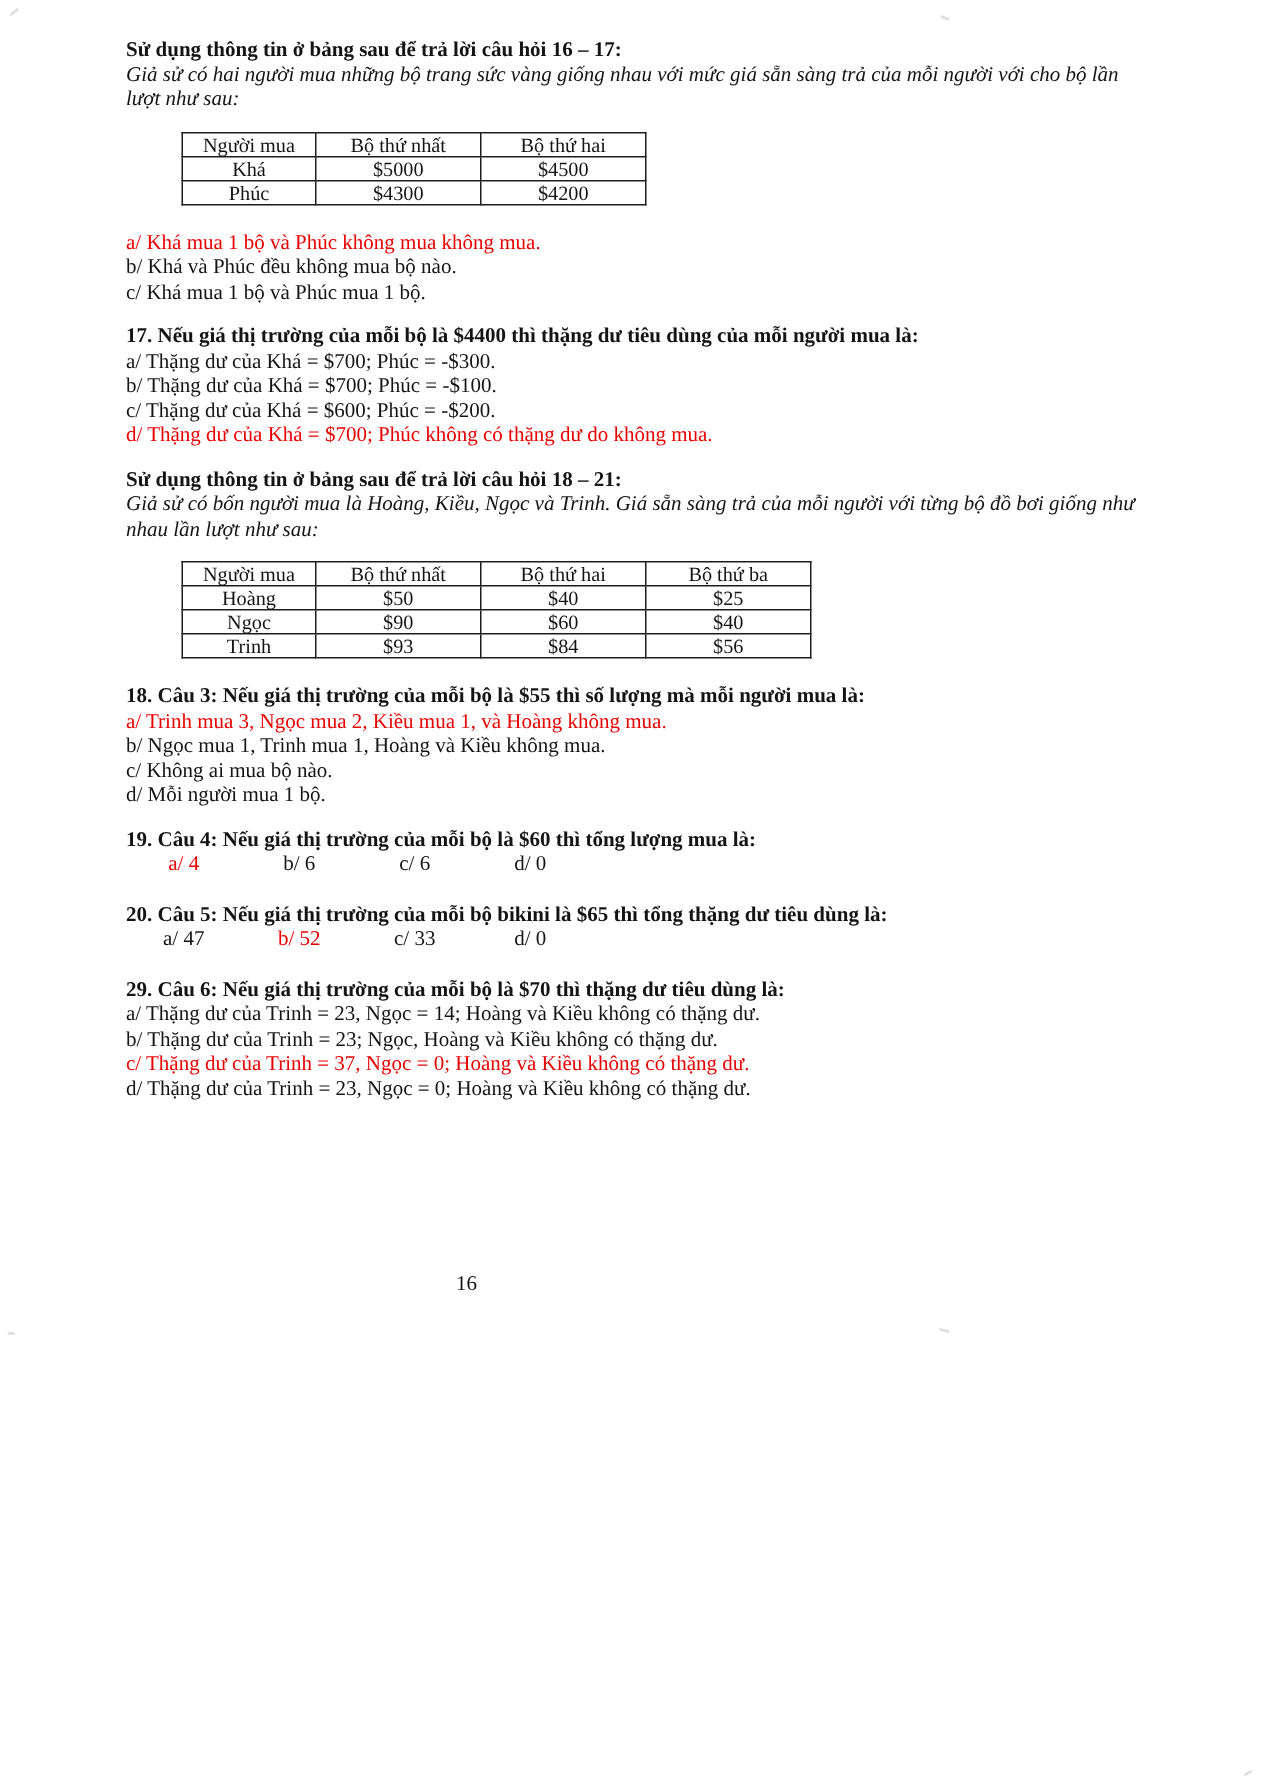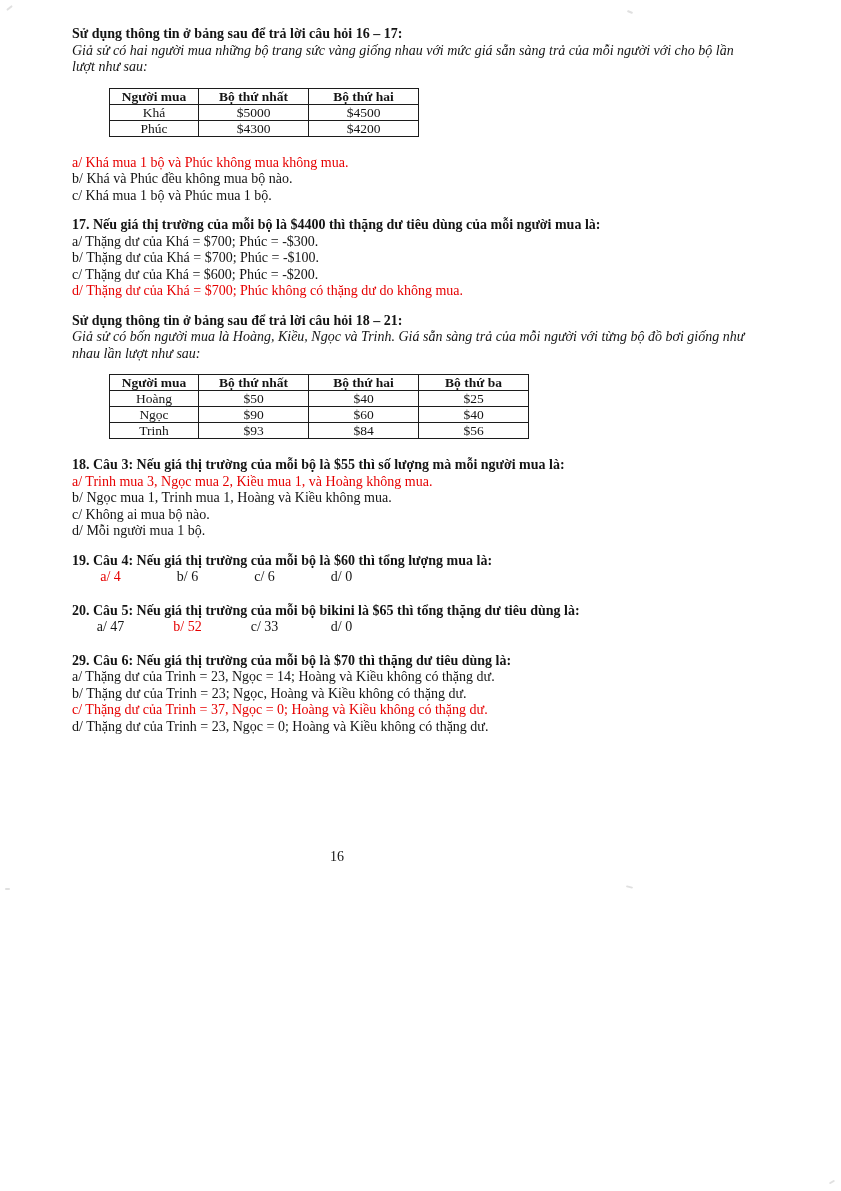--- a/index.html
+++ b/index.html
@@ -6,53 +6,53 @@
   body {
     width: 841px; height: 1191px;
     background: #ffffff;
     font-family: "Liberation Serif", "DejaVu Serif", serif;
     color: #141414;
     position: relative;
     overflow: hidden;
   }
   .page { position: absolute; inset: 0; background: #ffffff; }
   .content {
-    position: absolute; left: 72px; top: 26px; width: 684px;
+    position: absolute; left: 84px; top: 26px; width: 684px;
     font-size: 14px; line-height: 16.5px;
   }
   p { margin: 0; }
   .b { font-weight: bold; }
   .i { font-style: italic; }
   .section-intro { margin-bottom: 12px; }
   table.data {
     border-collapse: collapse;
     margin: 0 0 18px 37px;
     table-layout: fixed;
   }
   table.data th, table.data td {
     border: 1px solid #1c1c1c;
     text-align: center;
     font-size: 13.5px;
     line-height: 15px;
     height: 15px;
     padding: 0 4px;
   }
-  table.data th { font-weight: bold; }
+  table.data th { font-weight: normal; }
   .cw-buyer { width: 80px; }
   .cw-set   { width: 101px; }
   .question { margin-bottom: 13px; }
   .question.qi { margin-bottom: 17px; }
   .option { }
   .red { color: var(--answer-red, #e60000); }
   .options-inline { display: flex; }
   .options-inline .opt { width: 77px; flex: 0 0 auto; text-align: center; }
   .section2 { margin-top: 2px; }
   .footer-page-number {
     position: absolute; left: 304px; top: 849px; width: 40px;
-    text-align: right; font-size: 14px; color: #141414;
+    text-align: left; font-size: 14px; color: #141414;
   }
   .artifact { position: absolute; background: #c6c6c6; opacity: 0.55; border-radius: 1px; }
   .a1 { left: 6px;   top: 7px;    width: 7px; height: 2px; transform: rotate(-40deg); }
   .a2 { left: 627px; top: 11px;   width: 6px; height: 2px; transform: rotate(22deg); }
   .a3 { left: 626px; top: 886px;  width: 7px; height: 2px; transform: rotate(14deg); }
   .a4 { left: 5px;   top: 888px;  width: 5px; height: 2px; }
   .a5 { left: 829px; top: 1181px; width: 6px; height: 2px; transform: rotate(-30deg); }
 </style>
 </head>
 <body>

